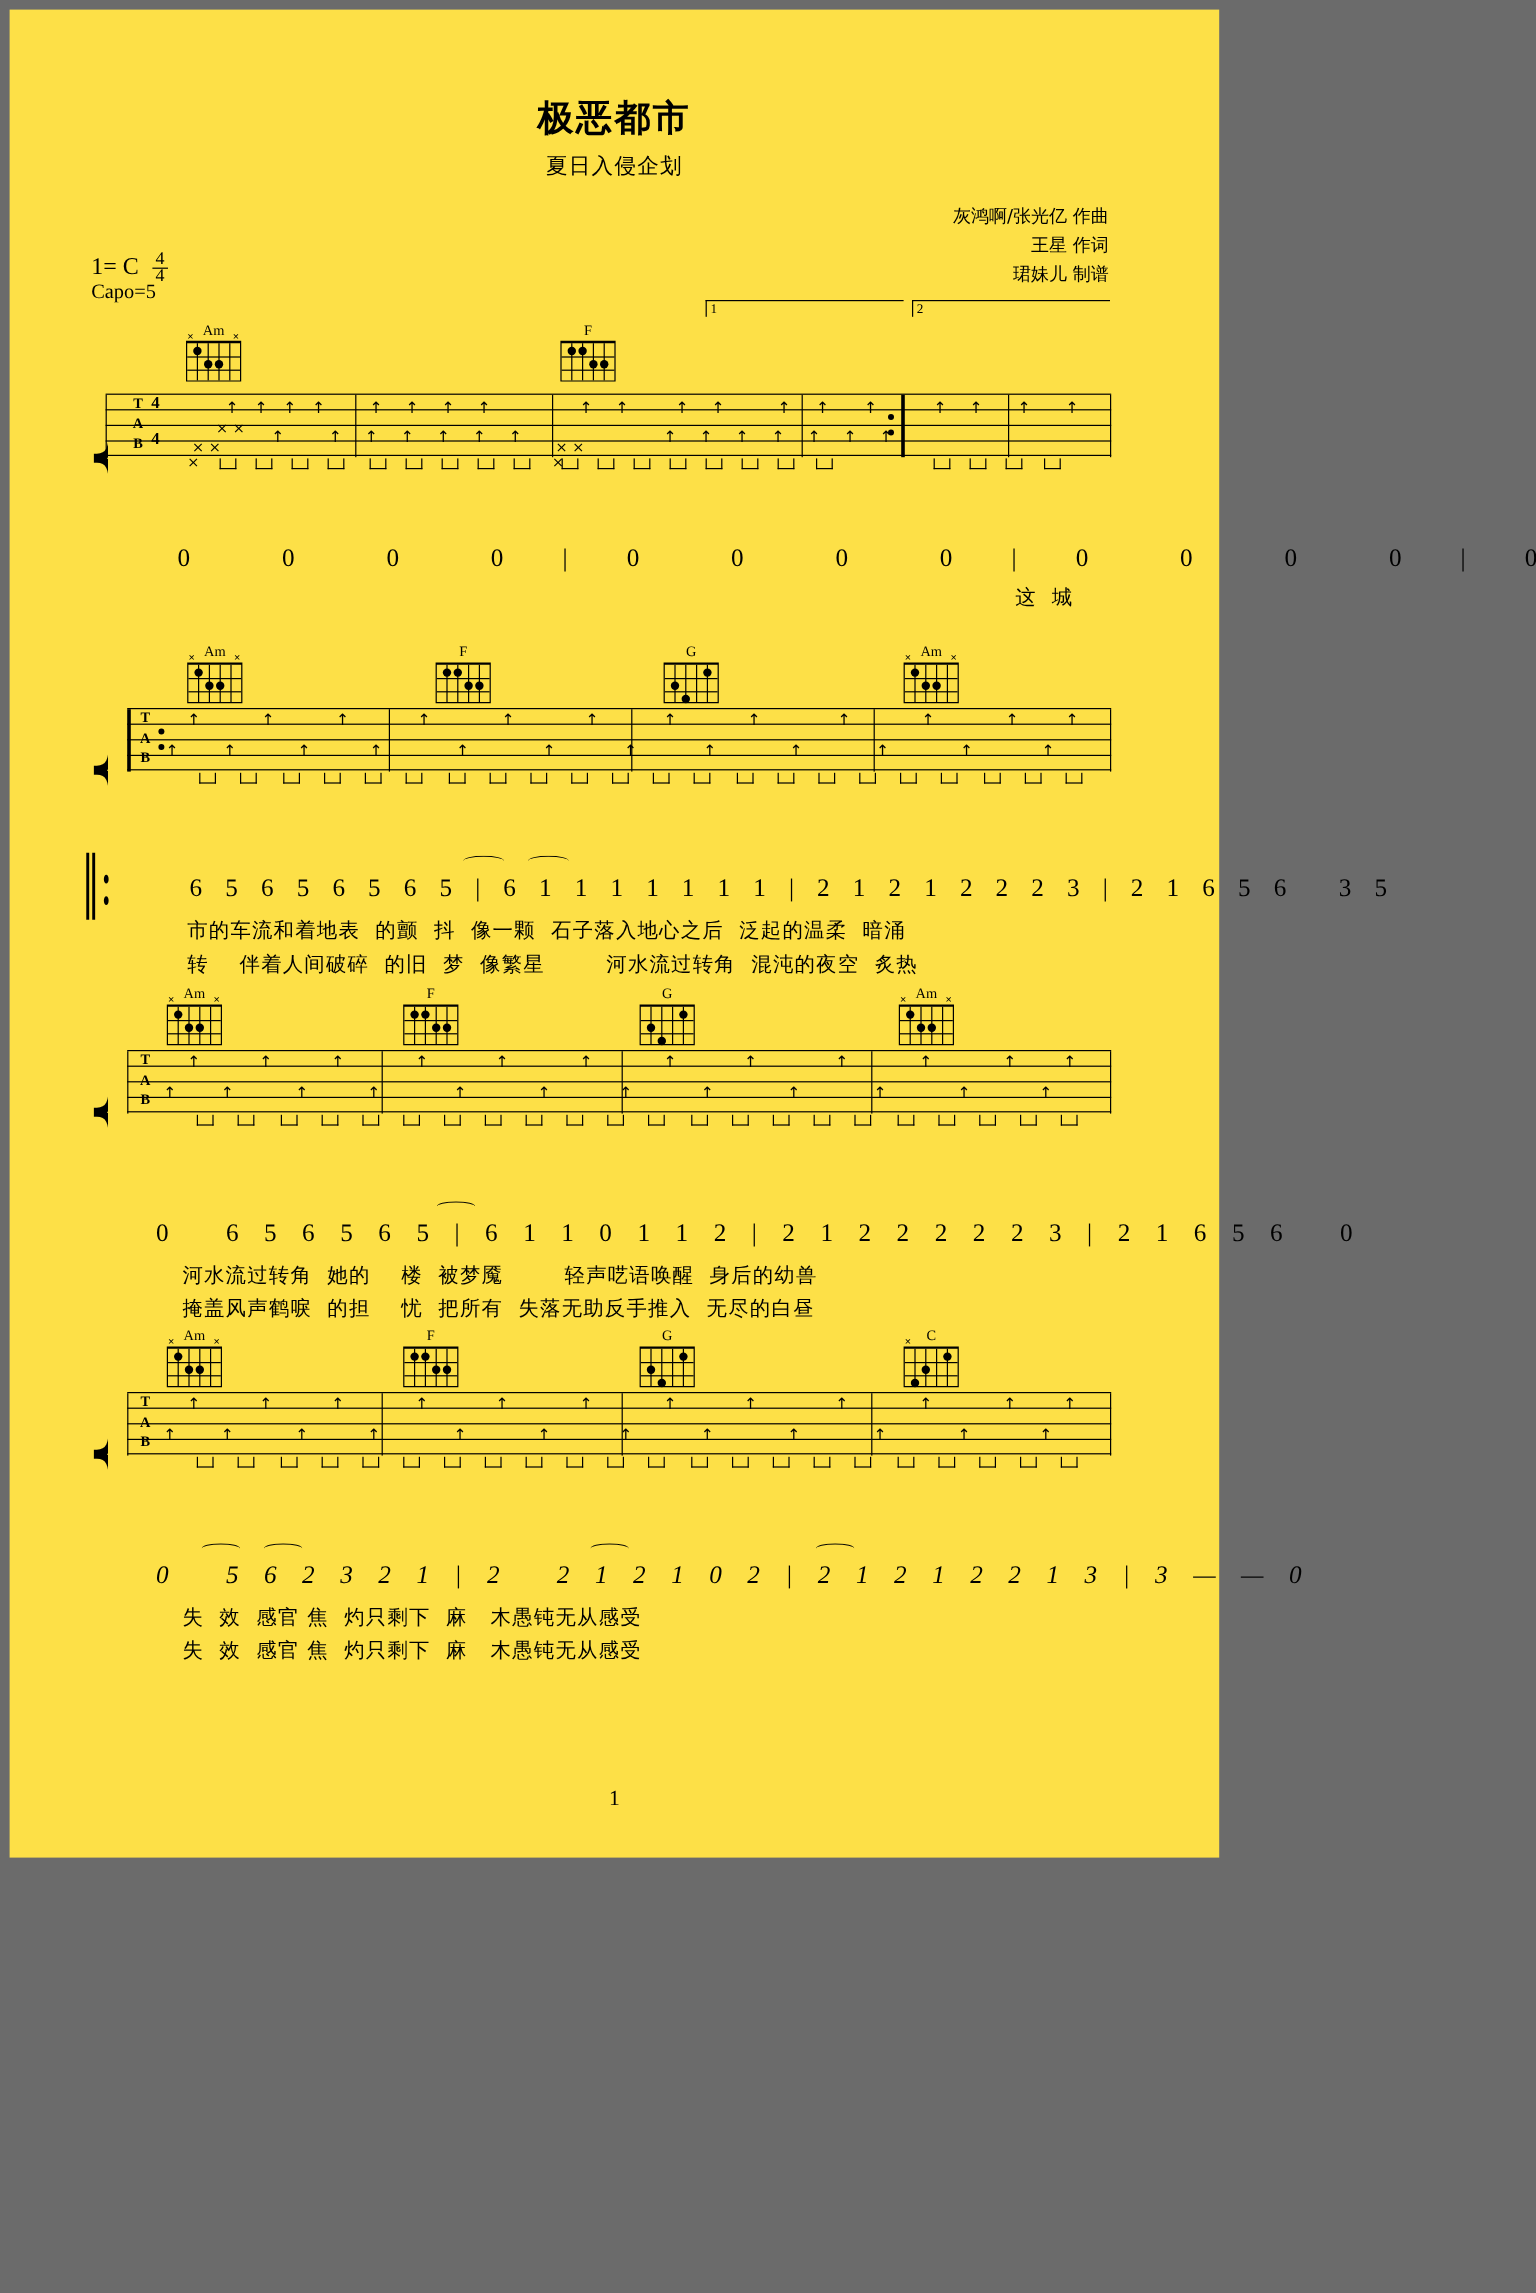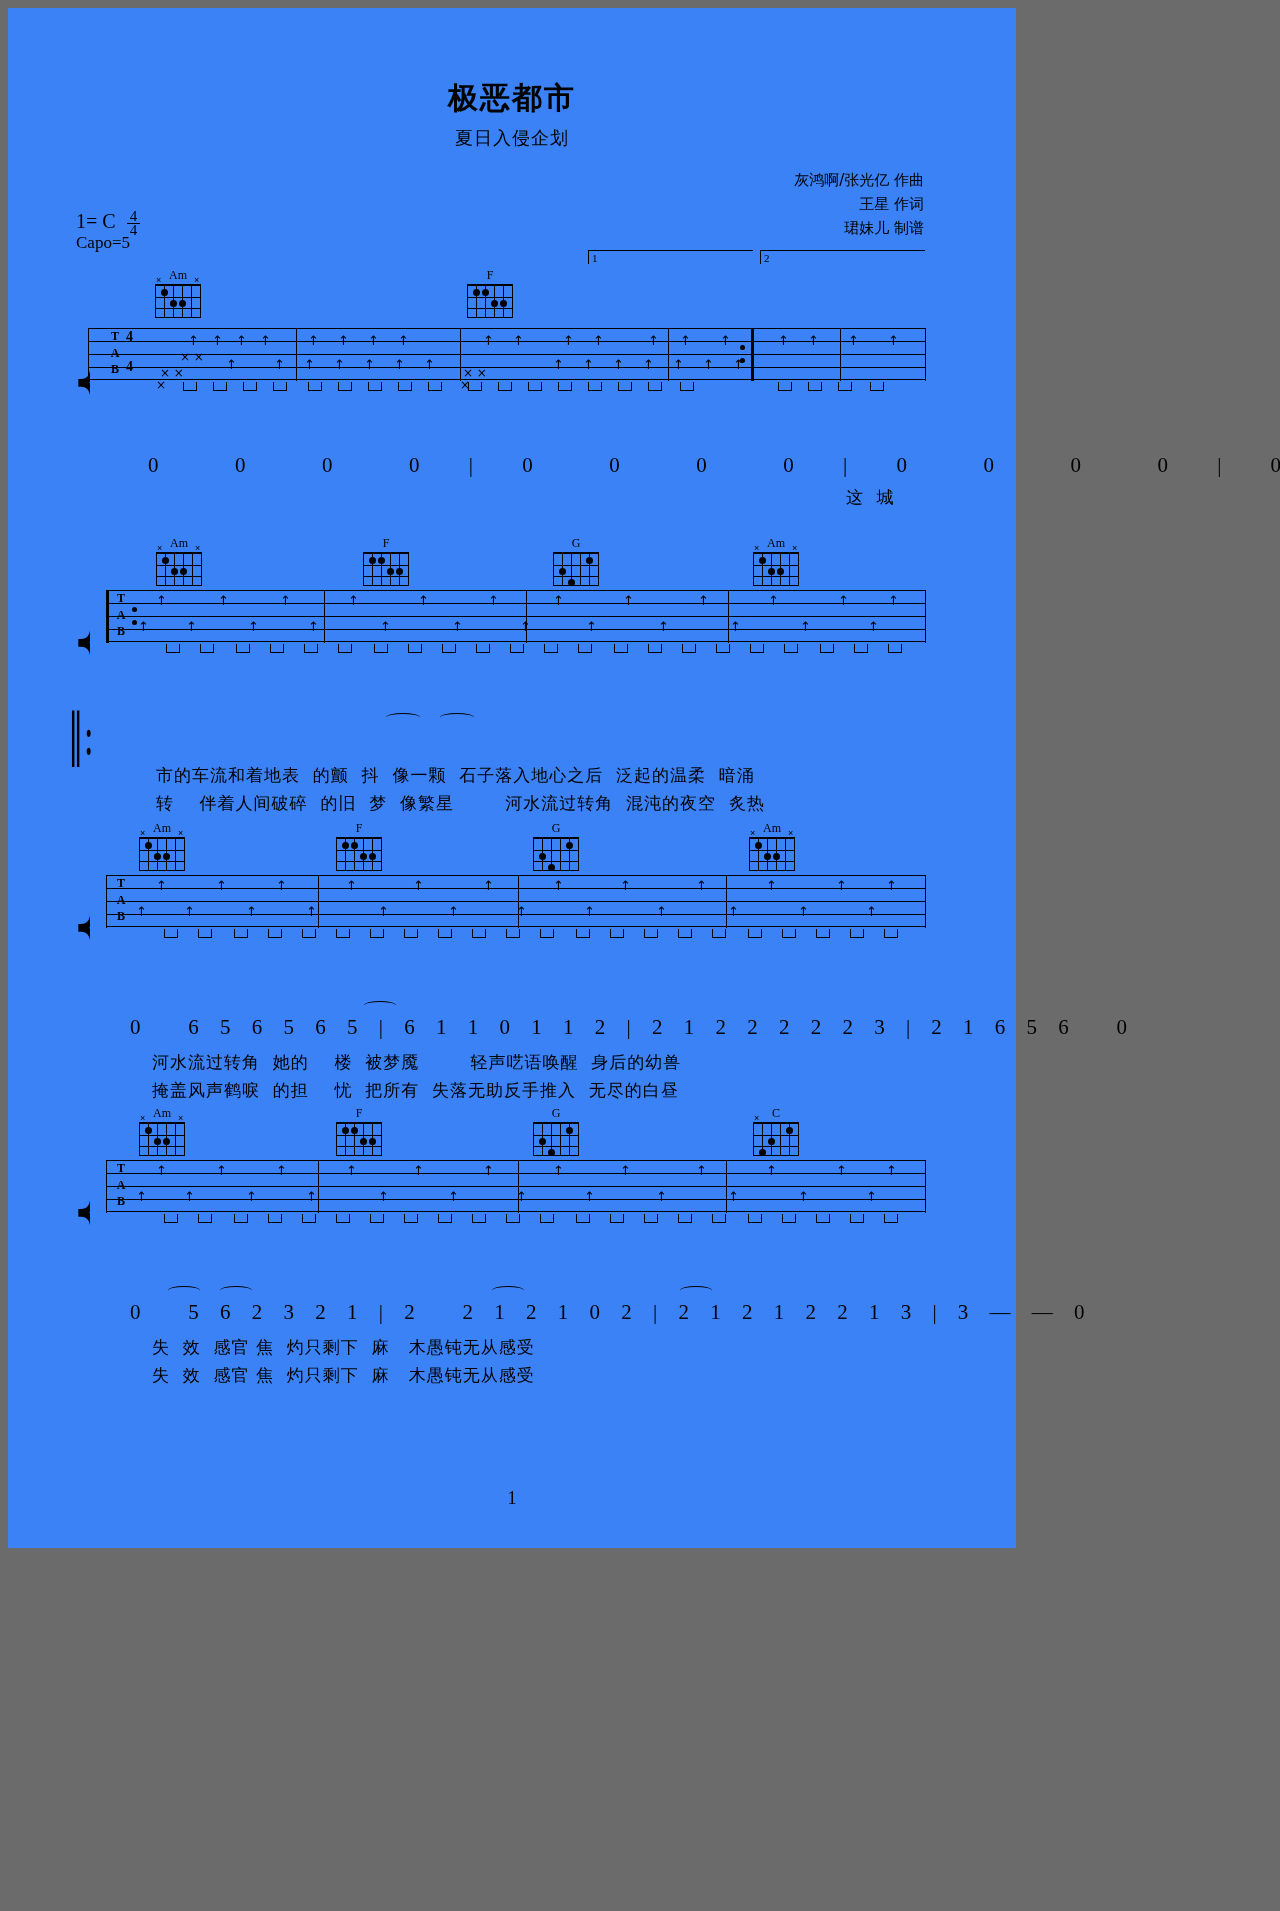--- a/index.html
+++ b/index.html
@@ -8,21 +8,21 @@
     width:1280px; height:1911px;
     background:#6b6b6b;
     font-family:"Liberation Sans", sans-serif;
     position:relative;
     overflow:hidden;
   }
   .page {
     position:absolute;
     left:8px; top:8px;
     width:1008px; height:1540px;
-    background:#3b82f6;
+    background:#fde047;
   }
   .title {
     position:absolute; left:0; top:70px; width:100%;
     text-align:center;
     font-family:"DejaVu Sans", sans-serif;
     font-size:30px; font-weight:bold; color:#000;
     letter-spacing:2px;
   }
   .subtitle {
     position:absolute; left:0; top:118px; width:100%;
@@ -441,20 +441,21 @@
       <div class="rh" style="left:880px; top:116px;"></div>
     </div>
 
     <div class="brace" style="left:60px; top:185px; height:60px; overflow:visible;">
         <span style="font-size:56px;">‖:</span>
       </div>
 
     <div class="slur" style="left:378px; top:185px; width:34px;"></div>
     <div class="slur" style="left:432px; top:185px; width:34px;"></div>
 
+    <div class="numrow" style="left:150px; top:200px; letter-spacing:7px;">6 5 6 5 6 5 6 5 | 6 1 1 1 1 1 1 1 | 2 1 2 1 2 2 2 3 | 2 1 6 5 6   3 5</div>
     <div class="lyric" style="left:148px; top:236px; letter-spacing:1px;">市的车流和着地表  的颤  抖  像一颗  石子落入地心之后  泛起的温柔  暗涌</div>
     <div class="lyric" style="left:148px; top:264px; letter-spacing:1px;">转    伴着人间破碎  的旧  梦  像繁星        河水流过转角  混沌的夜空  炙热</div>
   </div>
 
   <div class="system" id="sys3" style="top:805px; height:290px;">
     <div class="brace" style="top:48px; height:145px;">
         <span>{</span>
       </div>
 
     <div class="chordbox" style="left:128px; top:8px;">
@@ -722,19 +723,19 @@
       <div class="rh" style="left:808px; top:116px;"></div>
       <div class="rh" style="left:842px; top:116px;"></div>
       <div class="rh" style="left:876px; top:116px;"></div>
     </div>
 
     <div class="slur" style="left:160px; top:188px; width:32px;"></div>
     <div class="slur" style="left:212px; top:188px; width:32px;"></div>
     <div class="slur" style="left:484px; top:188px; width:32px;"></div>
     <div class="slur" style="left:672px; top:188px; width:32px;"></div>
 
-    <div class="numrow" style="left:122px; top:202px; letter-spacing:8px;">0   5 6 2 3 2 1 | 2   2 1 2 1 0 2 | 2 1 2 1 2 2 1 3 | 3 — — 0</div>
+    <div class="numrow" style="left:122px; top:202px; letter-spacing:8px;font-style:italic;">0   5 6 2 3 2 1 | 2   2 1 2 1 0 2 | 2 1 2 1 2 2 1 3 | 3 — — 0</div>
     <div class="lyric" style="left:144px; top:238px; letter-spacing:1px;">失  效  感官 焦  灼只剩下  麻   木愚钝无从感受</div>
     <div class="lyric" style="left:144px; top:266px; letter-spacing:1px;">失  效  感官 焦  灼只剩下  麻   木愚钝无从感受</div>
   </div>
 
   <div class="pagenum">1</div>
 </div>
 
 </body></html>

